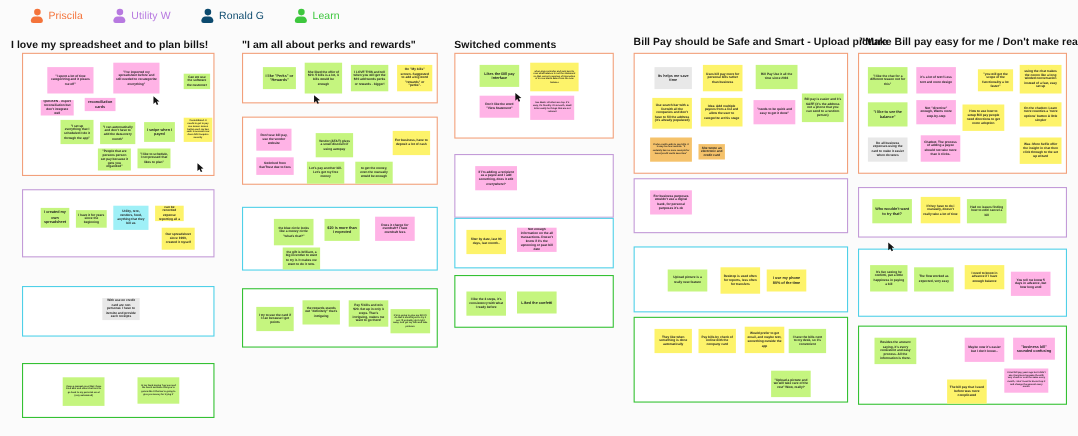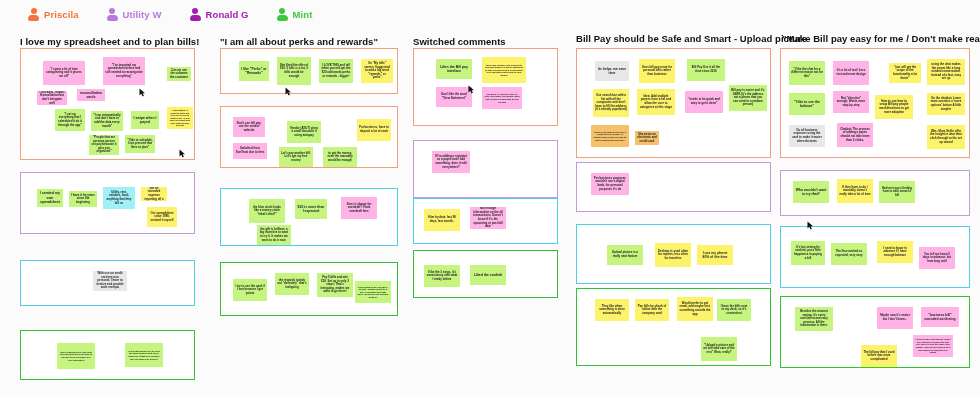--- a/index.html
+++ b/index.html
@@ -16,21 +16,21 @@
   .user { display: flex; align-items: center; gap: 5px; }
   .user .avatar { width: 11px; height: 13px; position: relative; display: inline-block; }
   .user .avatar .head {
     position: absolute; top: 0; left: 2.5px; width: 6px; height: 6px; border-radius: 50%;
     background: currentColor;
   }
   .user .avatar .body {
     position: absolute; bottom: 0; left: 0; width: 11px; height: 6px;
     border-radius: 5.5px 5.5px 3px 3px; background: currentColor;
   }
-  .user .uname { font-size: 9.5px; font-weight: bold; letter-spacing: .1px; }
+  .user .uname { font-size: 9.5px; font-weight: normal; letter-spacing: .1px; }
 
   
   .col-title {
     position: absolute; font-size: 9.5px; font-weight: bold; color: #111;
     letter-spacing: .05px; white-space: nowrap;
   }
 
   
   .frame { position: absolute; background: #ffffff; border: 1.4px solid #ccc; }
 
@@ -64,36 +64,36 @@
         </span>
         <span class="uname">Priscila</span>
       </div>
       <div class="user" style="color: rgb(183, 121, 224);">
         <span class="avatar">
           <span class="head"></span>
           <span class="body"></span>
         </span>
         <span class="uname">Utility W</span>
       </div>
-      <div class="user" style="color: #a21caf;">
+      <div class="user" style="color: #0c4a6e;">
         <span class="avatar">
           <span class="head"></span>
           <span class="body"></span>
         </span>
         <span class="uname">Ronald G</span>
       </div>
       <div class="user" style="color: rgb(61, 199, 61);">
         <span class="avatar">
           <span class="head"></span>
           <span class="body"></span>
         </span>
-        <span class="uname">Mint</span>
-      </div>
-    </div>
-    <div class="col-title" style="left: 20px; top: 36px;">I love my spreadsheet and to plan bills!</div>
+        <span class="uname">Learn</span>
+      </div>
+    </div>
+    <div class="col-title" style="left: 10px; top: 36px;">I love my spreadsheet and to plan bills!</div>
     <div class="frame" style="left: 20px; top: 48px; width: 175px; height: 112px; border-color: rgb(242, 160, 123);">
       <div class="note" style="left: 22px; top: 12px; width: 42px; height: 24px; background: rgb(255, 179, 230);">"I spent a lot of time categorizing and it pisses me off"</div>
       <div class="note" style="left: 82px; top: 8px; width: 42px; height: 28px; background: rgb(255, 179, 230);">"I've imported my spreadsheet before and still needed to recategorize everything"</div>
       <div class="note" style="left: 146px; top: 18px; width: 24px; height: 14px; background: rgb(197, 245, 127);">Can we use the software the customer</div>
       <div class="note" style="left: 16px; top: 42px; width: 30px; height: 14px; background: rgb(255, 179, 230);">QUICKEN - import reconsiliation but don't integrate well</div>
       <div class="note big" style="left: 56px; top: 40px; width: 28px; height: 12px; background: rgb(255, 179, 230);">reconciliation cards</div>
       <div class="note" style="left: 34px; top: 60px; width: 30px; height: 22px; background: rgb(197, 245, 127);">"I set up everything that I scheduled it do it through the app"</div>
       <div class="note" style="left: 70px; top: 62px; width: 32px; height: 20px; background: rgb(197, 245, 127);">"I can automatically and don't have to add the data every month"</div>
       <div class="note big" style="left: 110px; top: 62px; width: 28px; height: 18px; background: rgb(197, 245, 127);">I swipe when I payed</div>
       <div class="note tiny" style="left: 146px; top: 58px; width: 26px; height: 22px; background: rgb(253, 243, 106);">Consolidated. It needs to get to pay one screen screen button card. He has cash is account now does didn't acquire security</div>

